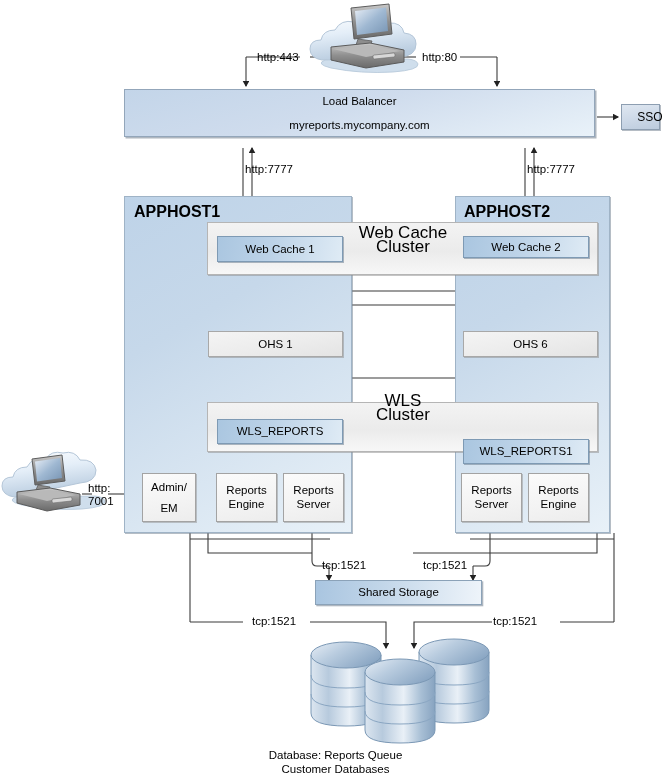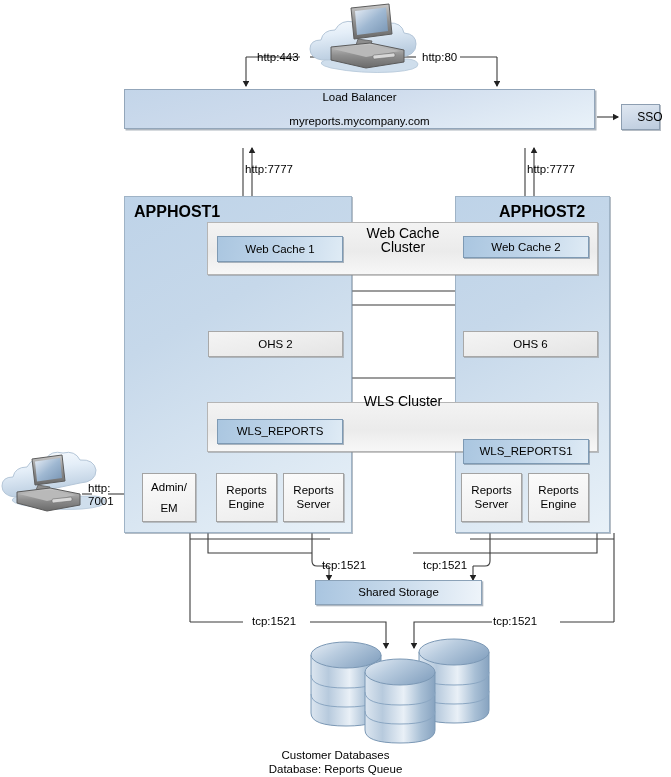--- a/index.html
+++ b/index.html
@@ -71,21 +71,21 @@
     padding-left:19px;
   }
   .storagebox {
     background:linear-gradient(95deg,#a9c5e0 0%,#c2d6e9 40%,#eef4fa 100%);
     border:1px solid #8ba2b8;
     box-shadow:1.3px 1.3px 0 rgba(120,133,148,.6);
     font-size:11.5px;
   }
   .cluster-title {
     position:absolute;
-    font-size:14px; text-align:center; color:#000; line-height:14px;
+    font-size:17px; text-align:center; color:#000; line-height:14px;
   }
   svg.ov { position:absolute; left:0; top:0; width:671px; height:777px; pointer-events:none; }
   .caption {
     position:absolute; width:671px; text-align:center;
     font-size:11.5px; line-height:14px; color:#000;
   }
 </style>
 </head>
 <body>
 
@@ -265,49 +265,49 @@
   <div class="lbl" style="left:528px; top:383px;">http:7051</div>
 
   <div class="lbl" style="left:88px; top:482px;">http:</div>
   <div class="lbl" style="left:88px; top:495px;">7001</div>
 
   <div class="lbl" style="left:322px; top:559px;">tcp:1521</div>
   <div class="lbl" style="left:423px; top:559px;">tcp:1521</div>
   <div class="lbl" style="left:252px; top:615px;">tcp:1521</div>
   <div class="lbl" style="left:493px; top:615px;">tcp:1521</div>
 
-  <div class="box lbbox" style="left:124px; top:89px; width:471px; height:40px; flex-direction:column; justify-content:center; gap:11px;">
+  <div class="box lbbox" style="left:124px; top:89px; width:471px; height:48px; flex-direction:column; justify-content:center; gap:11px;">
     <div>Load Balancer</div>
     <div>myreports.mycompany.com</div>
   </div>
 
   <div class="box ssobox" style="left:621px; top:104px; width:39px; height:26px;">
     <span>SSO</span>
   </div>
 
   <div class="host" style="position:absolute; left:124px; top:196px; width:228px; height:337px;"></div>
   <div class="hostlabel" style="left:134px; top:203px;">APPHOST1</div>
 
   <div class="host" style="position:absolute; left:455px; top:196px; width:155px; height:337px;"></div>
-  <div class="hostlabel" style="left:464px; top:203px;margin-left:35px;">APPHOST2</div>
+  <div class="hostlabel" style="left:464px; top:203px;">APPHOST2</div>
 
   <div class="cluster" style="position:absolute; left:207px; top:222px; width:391px; height:53px;"></div>
   <div class="cluster-title" style="left:353px; top:226px; width:100px;">
     <div>Web Cache</div>
     <div>Cluster</div>
   </div>
   <div class="box bluebox" style="left:217px; top:236px; width:126px; height:26px;">
     <span>Web Cache 1</span>
   </div>
   <div class="box bluebox" style="left:463px; top:236px; width:126px; height:22px;">
     <span>Web Cache 2</span>
   </div>
 
   <div class="box greybox" style="left:208px; top:331px; width:135px; height:26px;">
-    <span>OHS 2</span>
+    <span>OHS 1</span>
   </div>
   <div class="box greybox" style="left:463px; top:331px; width:135px; height:26px;">
     <span>OHS 6</span>
   </div>
 
   <div class="cluster" style="position:absolute; left:207px; top:402px; width:391px; height:50px;"></div>
   <div class="cluster-title" style="left:358px; top:394px; width:90px;text-align:center;">WLS Cluster</div>
   <div class="box bluebox" style="left:217px; top:419px; width:126px; height:25px;">
     <span>WLS_REPORTS</span>
   </div>
@@ -335,17 +335,17 @@
   <div class="box whitebox" style="left:528px; top:473px; width:61px; height:49px; flex-direction:column; gap:1px;">
     <div>Reports</div>
     <div>Engine</div>
   </div>
 
   <div class="box storagebox" style="left:315px; top:580px; width:167px; height:25px;">
     <span>Shared Storage</span>
   </div>
 
   <div class="caption" style="left:0; top:748px;">
+    <div>Database: Reports Queue</div>
     <div>Customer Databases</div>
-    <div>Database: Reports Queue</div>
   </div>
 
 </div>
 
 </body></html>

